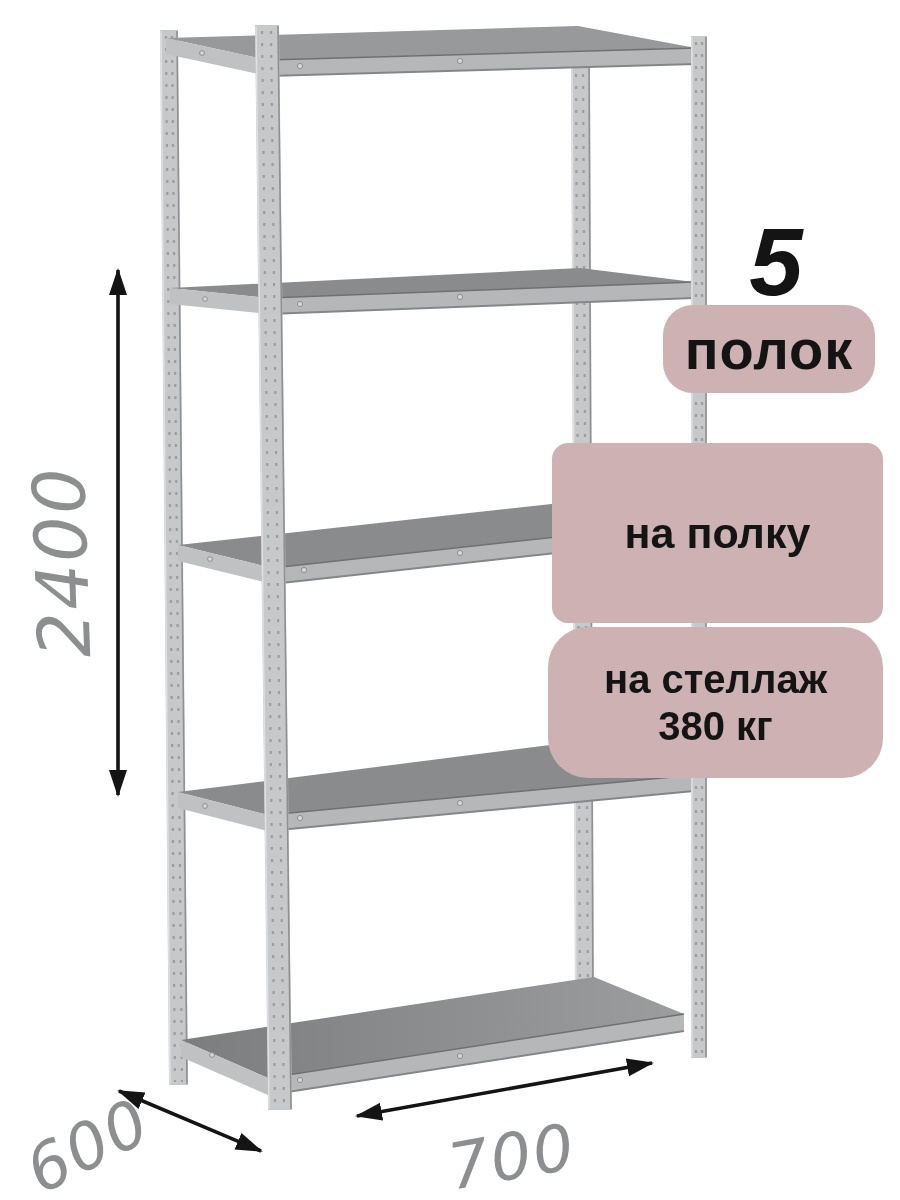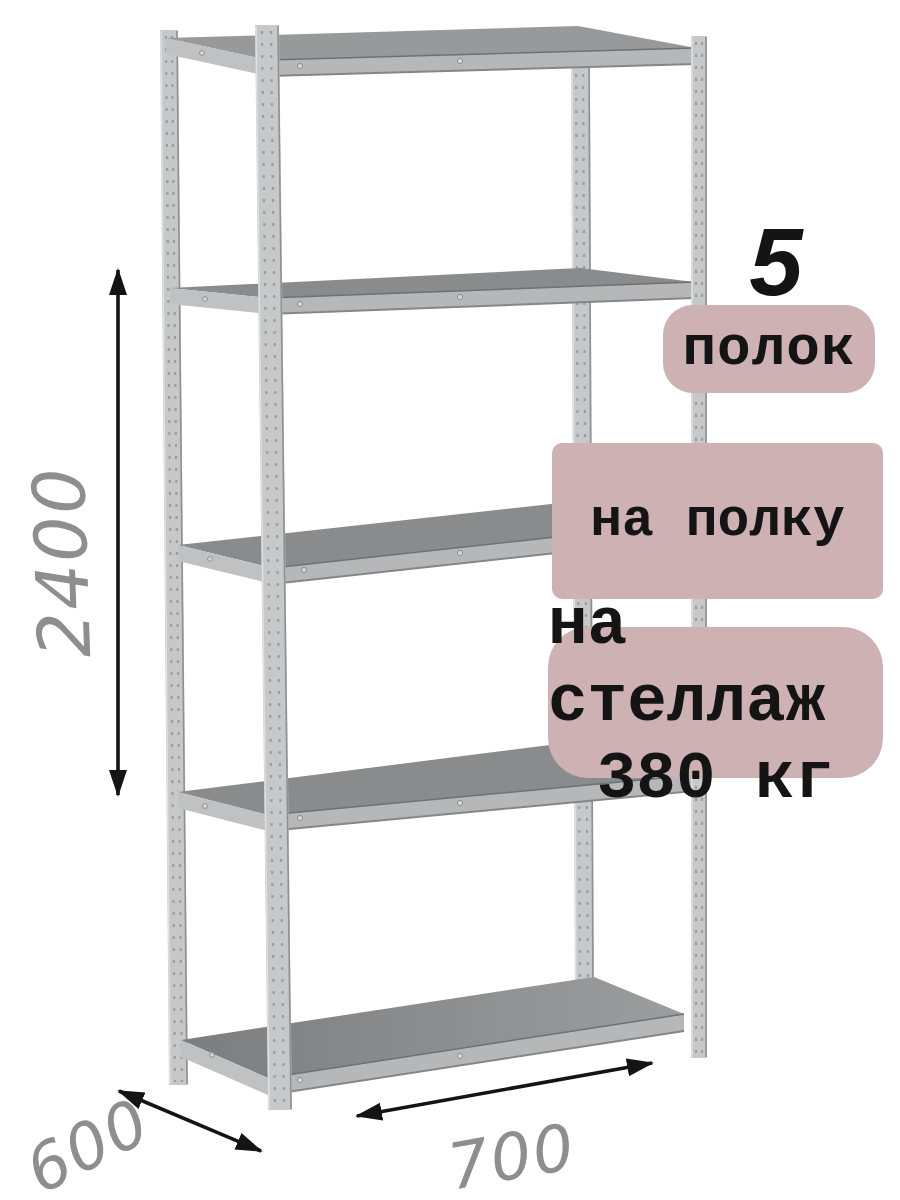--- a/index.html
+++ b/index.html
@@ -51,28 +51,28 @@
   .dim-width{left:512px;top:1157px;--rot:-10deg;font-size:64px;}
 
   
   .count-number{
     position:absolute;left:776px;top:262px;transform:translate(-50%,-50%);
     font-size:96px;font-weight:bold;font-style:italic;color:var(--badge-text);
   }
   .badge{
     position:absolute;background:var(--badge-bg);color:var(--badge-text);
     display:flex;flex-direction:column;align-items:center;justify-content:center;
-    font-weight:bold;text-align:left;font-family:Liberation Mono, monospace;
+    font-weight:bold;text-align:right;
   }
   .badge-count{left:663px;top:305px;width:212px;height:88px;border-radius:30px;
     font-size:56px;letter-spacing:1px;}
-  .badge-shelf-load{left:552px;top:443px;width:331px;height:156px;border-radius:10px;
-    font-size:53px;line-height:1.17;}
+  .badge-shelf-load{left:552px;top:443px;width:331px;height:180px;border-radius:16px;
+    font-size:43px;line-height:1.17;}
   .badge-rack-load{left:548px;top:627px;width:335px;height:151px;border-radius:40px;
-    font-size:66px;line-height:1.17;}
+    font-size:40px;line-height:1.17;}
 </style>
 </head>
 <body>
 
 <div class="stage">
 
   <svg width="900" height="1200" viewBox="0 0 900 1200">
     <defs>
       <linearGradient id="deckGrad" x1="0" y1="0" x2="1" y2="0">
         <stop offset="0" stop-color="#7c7d7f"></stop>

